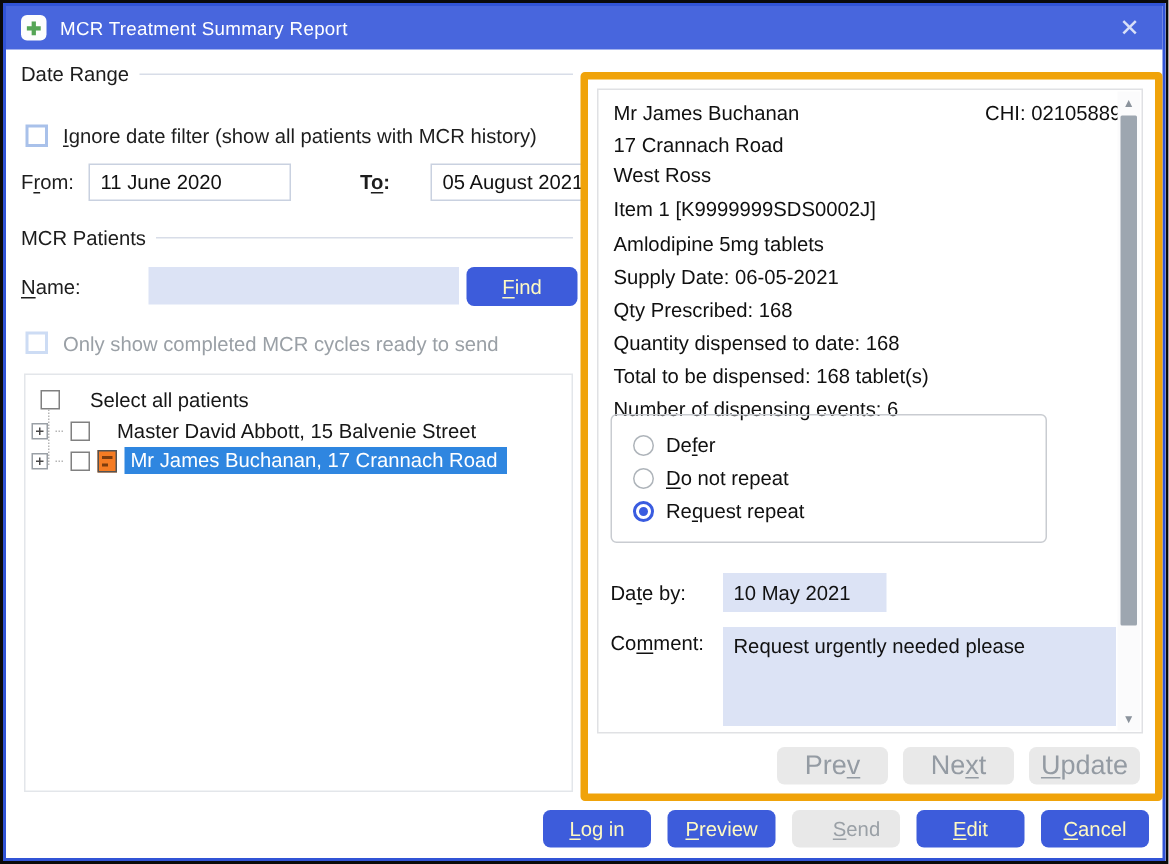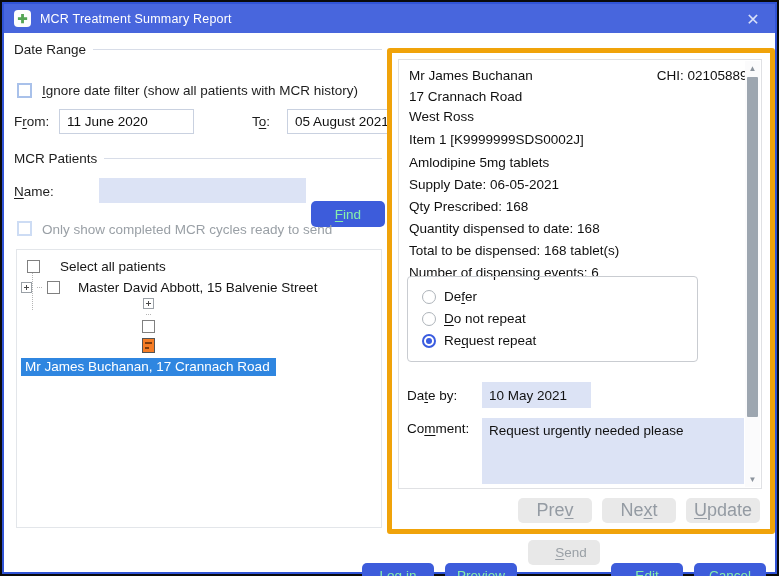--- a/index.html
+++ b/index.html
@@ -28,22 +28,22 @@
   .cb { position:absolute; width:15px; height:15px; background:#fff; border:2px solid #a9c1ea; }
   .cb.dis { border-color:#cddcf4; }
   .cb-label { position:absolute; font-size:13.5px; color:#1d1d1d; }
   .cb-label.gray { color:#9aa0a6; }
 
   .fld-label { position:absolute; font-size:13.5px; color:#1d1d1d; }
   .txt-input { position:absolute; border:1px solid #c9d1e0; background:#fff; font-family:"Liberation Sans",sans-serif;
                font-size:13.5px; color:#111; padding:0 7px; height:25px; outline:none; }
   .lav { background:#dce3f5; border:none; }
 
-  .btn-blue { border:none; background:#3d5cdb; color:#86efac; font-family:"Liberation Sans",sans-serif;
-              font-size:13.5px; border-radius:5px; height:25px; cursor:pointer;margin-top:23px; }
+  .btn-blue { border:none; background:#3d5cdb; color:#fef9c3; font-family:"Liberation Sans",sans-serif;
+              font-size:13.5px; border-radius:5px; height:25px; cursor:pointer; }
   .btn-gray { border:none; background:#e9e9e9; color:#949ba3; font-family:"Liberation Sans",sans-serif;
               font-size:18px; border-radius:5px; height:25px; }
 
   
   .tree { position:absolute; left:12px; top:245px; width:366px; height:279px;
           border:1px solid #e3e6ea; background:#fff; }
   .tree-row { position:absolute; height:18px; display:flex; align-items:center; font-size:13.5px; color:#161616; }
   .tcb { width:13px; height:13px; border:1px solid #808080; background:#fff; flex:0 0 auto; }
   .expander { width:11px; height:11px; border:1px solid #9aa0a6; background:#fff; position:relative; flex:0 0 auto; }
   .expander::before, .expander::after { content:""; position:absolute; background:#4a4a4a; }
@@ -108,21 +108,21 @@
 
     <div class="cb" style="left:13px; top:79px;"></div>
     <div class="cb-label" style="left:38px; top:79px;">
       <span></span><span class="mn">I</span><span>gnore date filter (show all patients with MCR history)</span>
     </div>
 
     <div class="fld-label" style="left:10px; top:110px;">
       <span>F</span><span class="mn">r</span><span>om:</span>
     </div>
     <input class="txt-input" style="left: 55px; top: 105px; width: 135px;" readonly="" value="11 June 2020">
-    <div class="fld-label" style="left:248px; top:110px;">
+    <div class="fld-label" style="left:236px; top:110px;font-weight:bold;">
       <span>T</span><span class="mn">o</span><span>:</span>
     </div>
     <input class="txt-input" style="left: 283px; top: 105px; width: 117px;" readonly="" value="05 August 2021">
 
     <div class="group-cap" style="left:10px; top:147px; width:368px;">
       <span>MCR Patients</span>
         <span class="line" style="flex:1;"></span>
     </div>
 
     <div class="fld-label" style="left:10px; top:180px;">
@@ -144,21 +144,21 @@
         <span>Select all patients</span>
       </div>
 
       <div class="tree-row" style="left:4px; top:28px; gap:5px;">
         <span class="expander"></span>
         <span class="dotline-h" style="position:static; width:5px; border-top:1px dotted #b5b5b5;"></span>
         <span class="tcb"></span>
         <span style="margin-left:13px;">Master David Abbott, 15 Balvenie Street</span>
       </div>
 
-      <div class="tree-row" style="left:4px; top:48px; gap:5px;flex-direction:column;">
+      <div class="tree-row" style="left:4px; top:48px; gap:5px;">
         <span class="expander"></span>
         <span class="dotline-h" style="position:static; width:5px; border-top:1px dotted #b5b5b5;"></span>
         <span class="tcb"></span>
         <span class="flag-icon"></span>
         <span class="sel-hl">Mr James Buchanan, 17 Crannach Road</span>
       </div>
     </div>
 
     <div class="detail-panel">
       <div class="detail-box">

